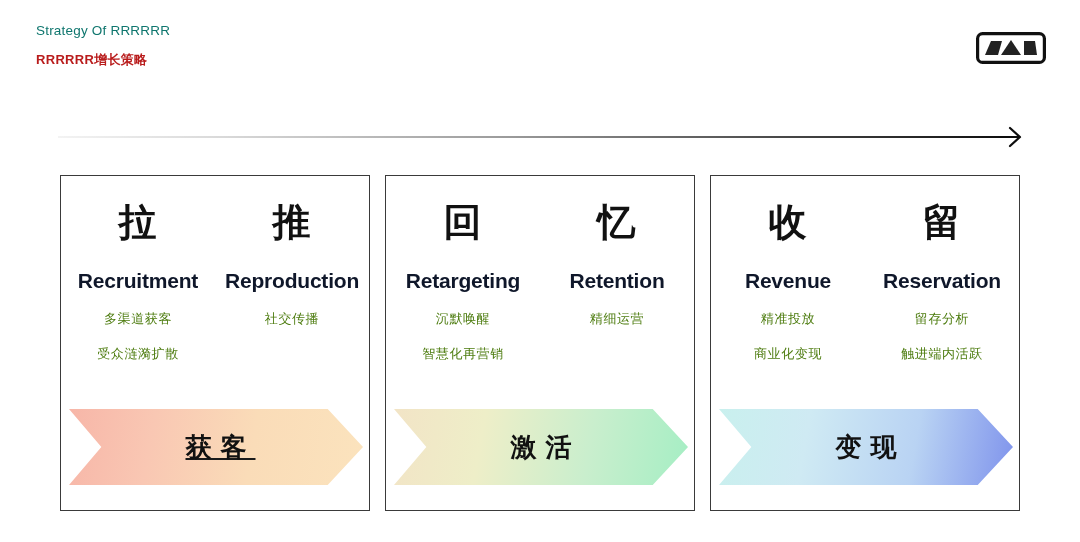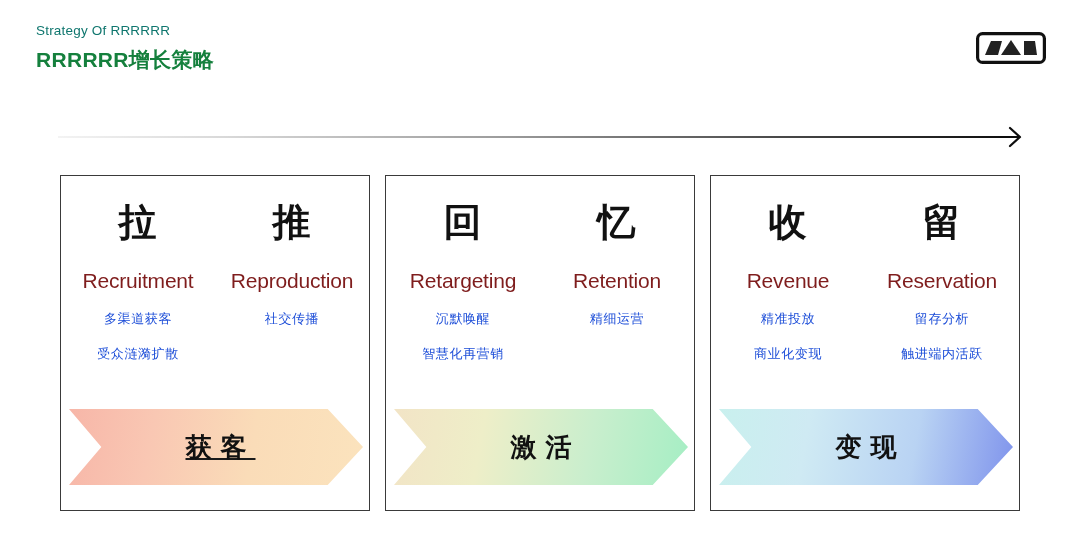--- a/index.html
+++ b/index.html
@@ -24,23 +24,23 @@
     width: 500px;
   }
   #eyebrow {
     font-size: 13.5px;
     color: #0f766e;
     letter-spacing: 0.2px;
     line-height: 18px;
     white-space: nowrap;
   }
   #maintitle {
-    font-size: 21px;
-    font-weight: bold;
-    color: #15803d;
+    font-size: 13px;
+    font-weight: bold;
+    color: #b91c1c;
     letter-spacing: 0.3px;
     line-height: 28px;
     margin-top: 6px;
     white-space: nowrap;
   }
 
   
   #logo {
     position: absolute;
     right: 34px;
@@ -103,30 +103,30 @@
   .glyph {
     font-size: 38px;
     font-weight: bold;
     color: #111;
     line-height: 46px;
     height: 46px;
     letter-spacing: 1px;
   }
   .en {
     font-size: 21px;
-    font-weight: normal;
-    color: #7f1d1d;
+    font-weight: bold;
+    color: #0f172a;
     line-height: 28px;
     margin-top: 22px;
     letter-spacing: -0.2px;
     white-space: nowrap;
   }
   .sub {
     font-size: 13px;
-    color: #1d4ed8;
+    color: #4d7c0f;
     line-height: 17px;
     margin-top: 15px;
     letter-spacing: 0.6px;
     white-space: nowrap;
   }
   .sub.second { margin-top: 18px; }
 
   
   .banner {
     position: absolute;

